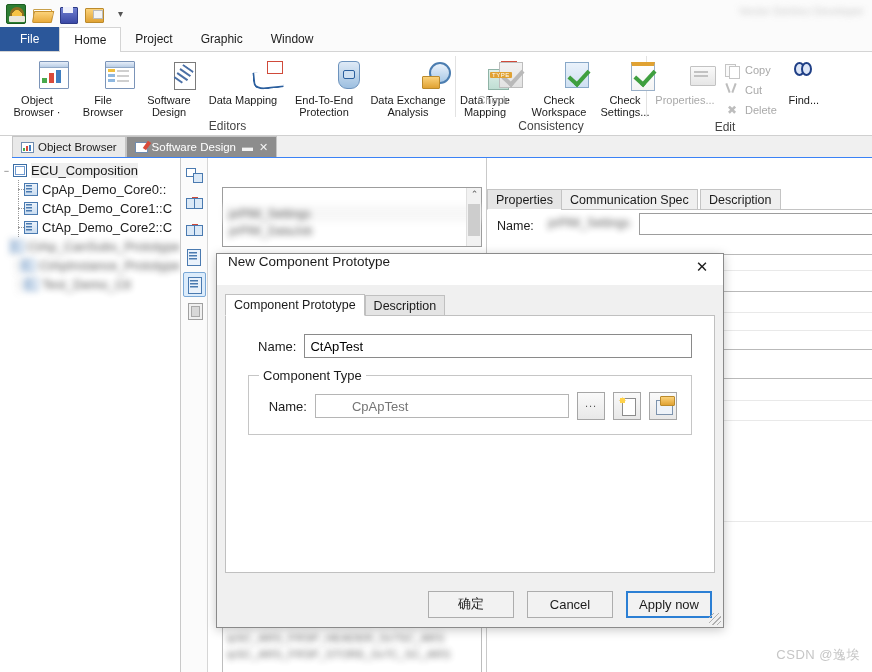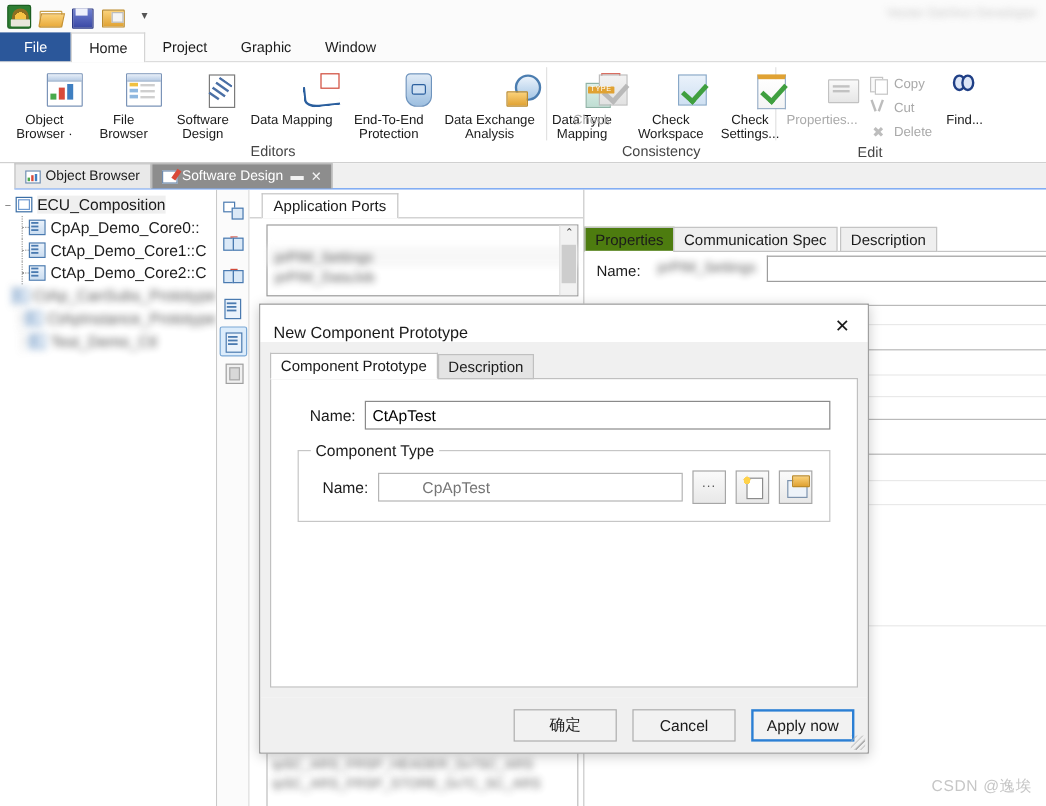--- a/index.html
+++ b/index.html
@@ -225,29 +225,29 @@
   .prow.alt { background:#f5f5f5; }
   .bottomlist { position:absolute; left:14px; top:455px; width:260px; height:60px; background:#fff; border:1px solid #bdbdbd; overflow:hidden;}
   .bl-head { font-size:11.5px; padding:2px 4px; color:#333; white-space:nowrap; }
 
   
   .proppane { position:absolute; left:486px; top:158px; width:386px; height:514px; background:#fff;
      border-left:1px solid #c9c9c9; }
   .prop-tabs { position:absolute; left:0; top:31px; width:386px; height:21px; border-bottom:1px solid #c4c4c4; }
   .ptab2 { position:absolute; top:0; height:21px; line-height:20px; padding:0 8px; font-size:12.5px;
      border:1px solid #c4c4c4; background:#efefef; cursor:pointer; white-space:nowrap;}
-  .ptab2.active { background:#4d7c0f; border-bottom:1px solid #fff; }
+  .ptab2.active { background:#e5e5e5; border-bottom:1px solid #fff; }
   .prop-row { position:absolute; left:0; width:386px; height:1px; background:#e9e9e9; }
   .prop-row.strong { background:#b9b9b9; }
   .prop-name-lbl { position:absolute; left:10px; top:61px; font-size:12.5px; }
   .prop-name-val { position:absolute; left:61px; top:58px; width:95px; height:14px; filter:blur(3.2px); opacity:.75; font-size:12px;}
   .prop-name-box { position:absolute; left:152px; top:55px; width:234px; height:22px; border:1px solid #9d9d9d; border-right:none; background:#fff;}
   .dialog { position:absolute; left:216px; top:253px; width:508px; height:375px;
      background:#fff; border:1px solid #8a8a8a; box-shadow:0 2px 10px rgba(0,0,0,.22); }
-  .dlg-title { height:31px; display:flex; align-items:flex-end; padding:0 6px 0 11px; background:#fff; }
+  .dlg-title { height:31px; display:flex; align-items:flex-start; padding:0 6px 0 11px; background:#fff; }
   .dlg-title .t { font-size:13.5px; color:#1b1b1b; flex:1; }
   .dlg-close { width:30px; height:26px; display:flex; align-items:center; justify-content:center;
      font-size:15px; color:#1b1b1b; cursor:pointer; }
   .dlg-body { position:absolute; left:0; top:31px; right:0; bottom:46px; background:#f0f0f0; padding:9px 8px 0 8px; }
   .dtabs { display:flex; align-items:flex-end; height:22px; position:relative; z-index:2; }
   .dtab2 { height:21px; line-height:20px; padding:0 8px; font-size:12.5px; border:1px solid #c0c0c0;
      background:#e4e4e4; cursor:pointer; }
   .dtab2.active { background:#fff; border-bottom:1px solid #fff; height:22px; line-height:21px; }
   .dtab-page { position:absolute; left:8px; right:8px; top:30px; bottom:8px; background:#fff;
      border:1px solid #c0c0c0; padding:18px 22px 0 22px; }
@@ -484,23 +484,20 @@
       </div>
     <div class="vbtn active">
         <span class="vg c"></span>
       </div>
     <div class="vbtn">
         <span class="vg d"></span>
       </div>
   </div>
 
   <div class="portspane">
-    <div class="ptab-strip">
-      <div class="ptab">Application Ports</div>
-    </div>
     <div class="plist">
       <div class="prow"></div>
       <div class="prow alt tblur">prPIM_Settings</div>
       <div class="prow tblur">prPIM_DataJob</div>
       <div class="plist-sb">
         <div class="up">⌃</div>
         <div class="thumb"></div>
       </div>
     </div>
     <div class="bottomlist">

